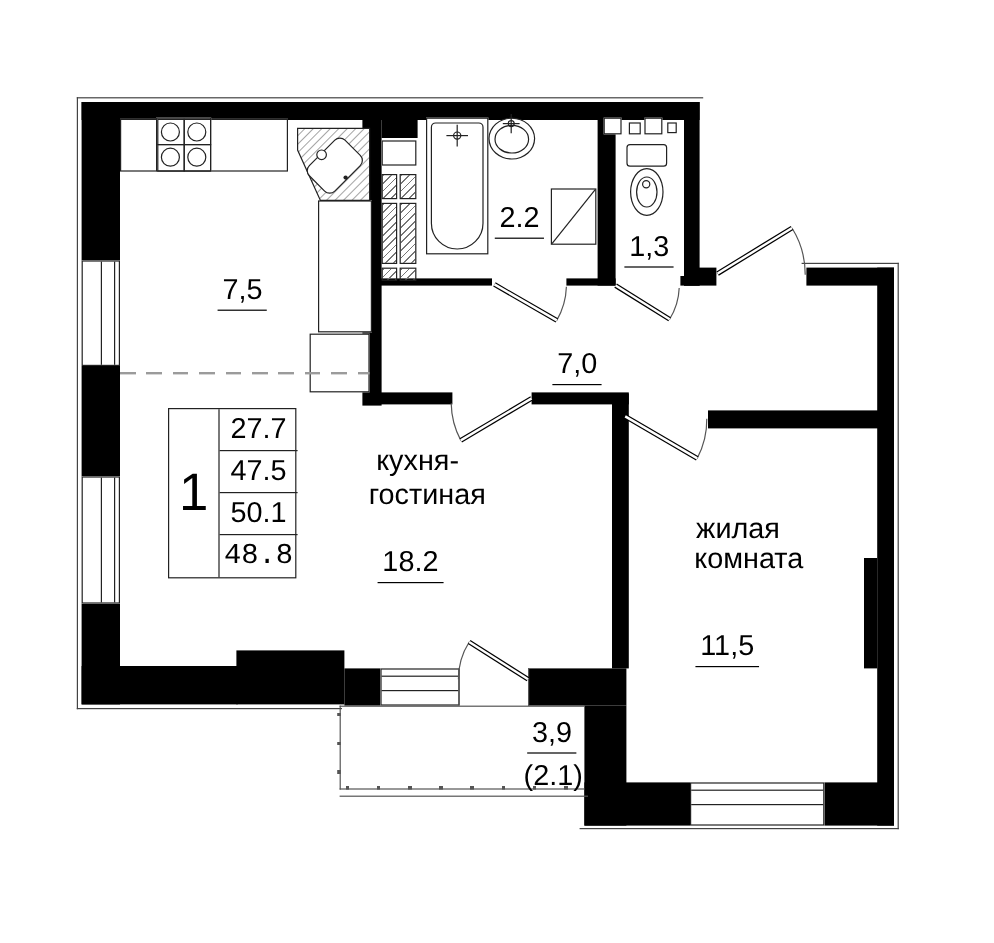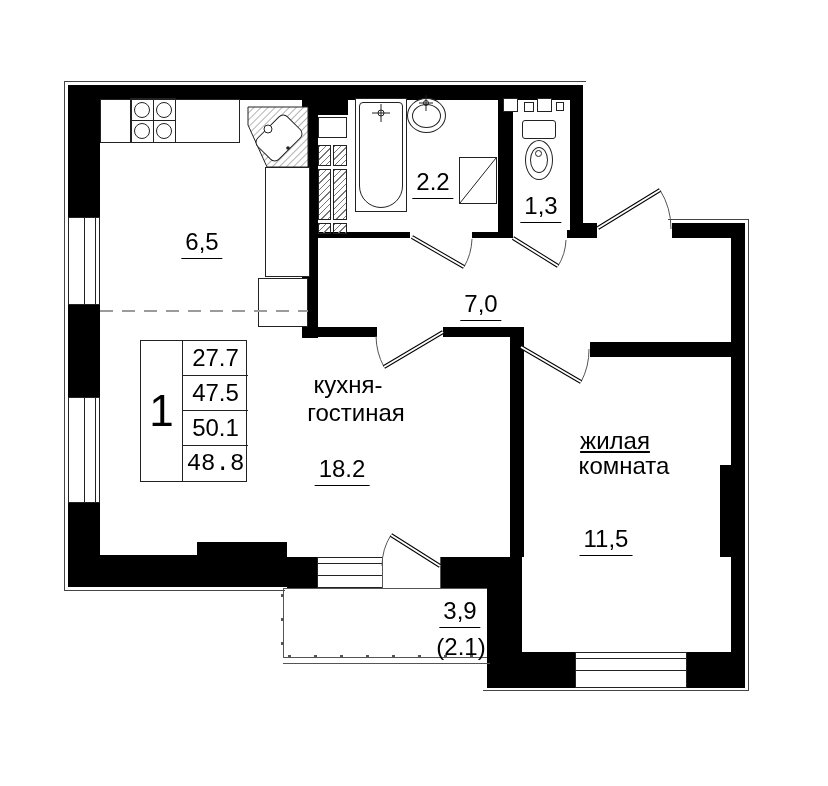--- a/index.html
+++ b/index.html
@@ -207,37 +207,37 @@
 
   <div class="stamp" style="z-index:6;">
     <div class="unitcell">1</div>
     <div class="vcell">27.7</div>
     <div class="vcell">47.5</div>
     <div class="vcell">50.1</div>
     <div class="vcell">48.8</div>
   </div>
 
   <div class="label" style="left:202px;top:242px;z-index:7;">
-    <span class="areanum">6,5</span>
+    <span class="areanum">7,5</span>
   </div>
   <div class="label" style="left:433px;top:182px;z-index:7;">
     <span class="areanum">2.2</span>
   </div>
   <div class="label" style="left:541px;top:206px;z-index:7;">
     <span class="areanum">1,3</span>
   </div>
   <div class="label" style="left:481px;top:304px;z-index:7;">
     <span class="areanum">7,0</span>
   </div>
   <div class="label" style="left:348px;top:385px;z-index:7;">кухня-</div>
   <div class="label" style="left:356px;top:413px;z-index:7;">гостиная</div>
   <div class="label" style="left:342px;top:469px;z-index:7;">
     <span class="areanum">18.2</span>
   </div>
-  <div class="label" style="left:615px;top:441px;z-index:7;text-decoration:underline;">жилая</div>
+  <div class="label" style="left:615px;top:441px;z-index:7;">жилая</div>
   <div class="label" style="left:624px;top:466px;z-index:7;">комната</div>
   <div class="label" style="left:606px;top:539px;z-index:7;">
     <span class="areanum">11,5</span>
   </div>
   <div class="label" style="left:460px;top:611px;z-index:7;">
     <span class="areanum">3,9</span>
   </div>
   <div class="label" style="left:461px;top:647px;z-index:7;">(2.1)</div>
 
 </div>

